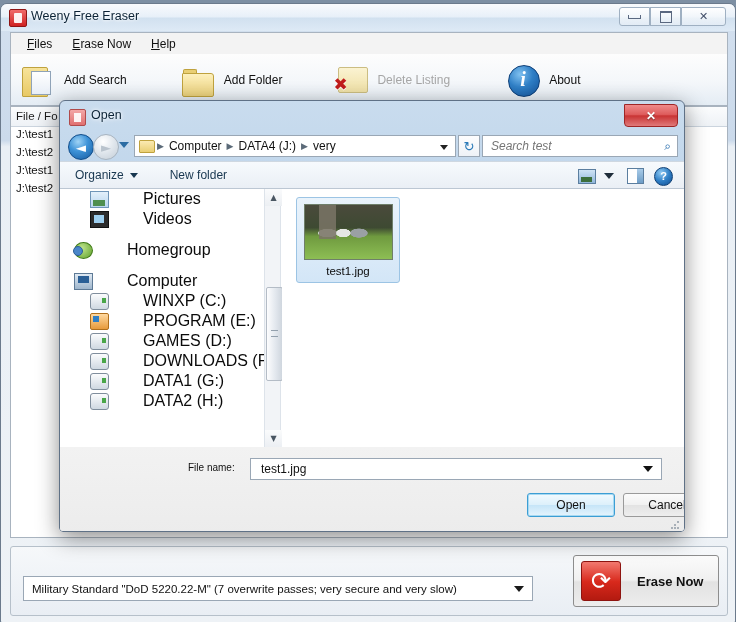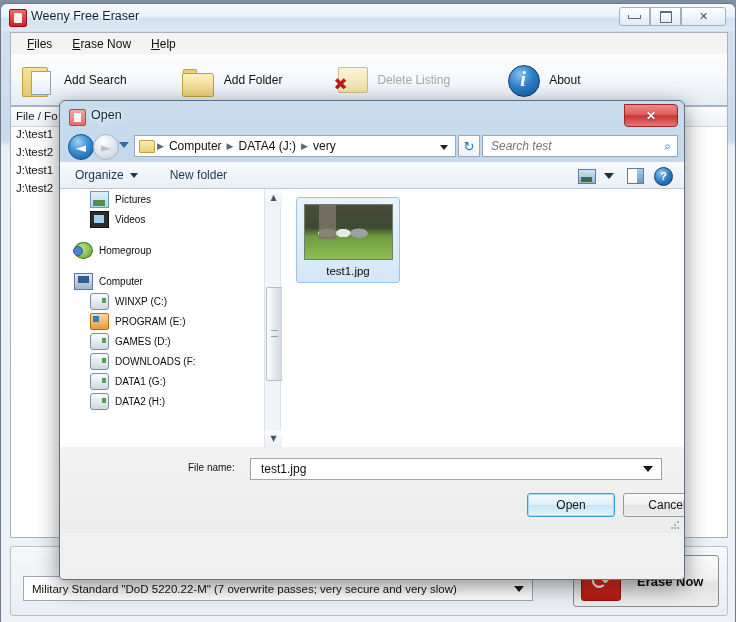--- a/index.html
+++ b/index.html
@@ -125,21 +125,21 @@
     border:1px solid #8e1410;border-radius:3px;
   }
   #erase-icon:after{
     content:"⟳";position:absolute;left:0;top:0;width:100%;height:100%;
     display:flex;align-items:center;justify-content:center;
     color:#fff;font-size:24px;font-family:"DejaVu Sans",sans-serif;
   }
   #erase-label{margin-left:16px;font-size:13px;font-weight:bold;color:#111;}
   
   #open-dialog{
-    position:absolute;left:58px;top:96px;width:626px;height:480px;
+    position:absolute;left:58px;top:96px;width:626px;height:432px;
     border:1px solid #5f7186;border-radius:6px 6px 4px 4px;
     box-sizing:border-box;
     background:linear-gradient(180deg,#c9dcee 0%,#bed4ea 26%,#eef2f7 27%,#f0f0f0 100%);
     box-shadow:0 6px 22px rgba(0,0,0,.45);
     overflow:hidden;
   }
   #dlg-title-icon{position:absolute;left:9px;top:8px;width:15px;height:15px;background:linear-gradient(180deg,#f3a7a7,#e07070);border:1px solid #b04a4a;border-radius:2px;}
   #dlg-title-icon:after{content:"";position:absolute;left:4px;top:3px;width:7px;height:9px;background:#fff;opacity:.9;}
   #dlg-title{position:absolute;left:31px;top:7px;font-size:12.5px;color:#0c2437;text-shadow:0 0 3px #fff,0 0 6px #fff;}
   #dlg-close{
@@ -194,21 +194,21 @@
   .org-ico{margin:0 5px;cursor:default;position:relative;}
   #ico-view{width:16px;height:13px;background:linear-gradient(180deg,#cfe3f5,#8fb6da);border:1px solid #5b7e9f;}
   #ico-view:after{content:"";position:absolute;left:2px;bottom:1px;width:11px;height:5px;background:#3c6f3c;}
   #ico-viewcaret{width:0;height:0;border-left:5px solid transparent;border-right:5px solid transparent;border-top:6px solid #1f2d3a;margin:0 8px 0 3px;}
   #ico-pane{width:15px;height:14px;border:1px solid #5b7e9f;background:#fff;}
   #ico-pane:after{content:"";position:absolute;right:0;top:0;width:6px;height:14px;background:linear-gradient(180deg,#a9cbe8,#6c9cc6);}
   #ico-help{width:17px;height:17px;border-radius:50%;background:radial-gradient(circle at 36% 28%,#8fc9f2 0%,#2f7fc6 50%,#114d91 100%);border:1px solid #0d3f75;color:#fff;font-size:11px;font-weight:bold;display:flex;align-items:center;justify-content:center;}
   
   #dlg-body{position:absolute;left:0;top:88px;width:100%;height:258px;background:#fff;border-bottom:1px solid #c3ccd6;}
   #tree{position:absolute;left:8px;top:0;width:198px;height:258px;overflow:hidden;}
-  .tree-item{display:flex;align-items:center;height:20px;padding-left:6px;font-size:10px;color:#0b0b0b;white-space:nowrap;cursor:default;}
+  .tree-item{display:flex;align-items:center;height:20px;padding-left:6px;font-size:16px;color:#0b0b0b;white-space:nowrap;cursor:default;gap:28px;}
   .tree-item.indent{padding-left:22px;}
   .tree-gap{height:11px;}
   .t-ico{width:17px;height:15px;flex:0 0 17px;margin-right:6px;position:relative;}
   .t-pictures{background:linear-gradient(180deg,#e3f0fb,#b9d6ee);border:1px solid #6f95b8;}
   .t-pictures:after{content:"";position:absolute;left:2px;bottom:1px;width:12px;height:6px;background:#4f8f4f;}
   .t-videos{background:#2d2d2d;border:1px solid #111;}
   .t-videos:after{content:"";position:absolute;left:3px;top:3px;width:10px;height:8px;background:#9fd0f0;}
   .t-home{background:radial-gradient(circle at 40% 35%,#bfe58c,#5fa02c);border-radius:50%;border:1px solid #3f7a17;}
   .t-home:after{content:"";position:absolute;left:-2px;top:3px;width:8px;height:8px;border-radius:50%;background:#4a86c9;border:1px solid #2d5f96;}
   .t-computer{background:linear-gradient(180deg,#dfe9f3,#9fb6cc);border:1px solid #5e7character;border:1px solid #5e7a96;}

